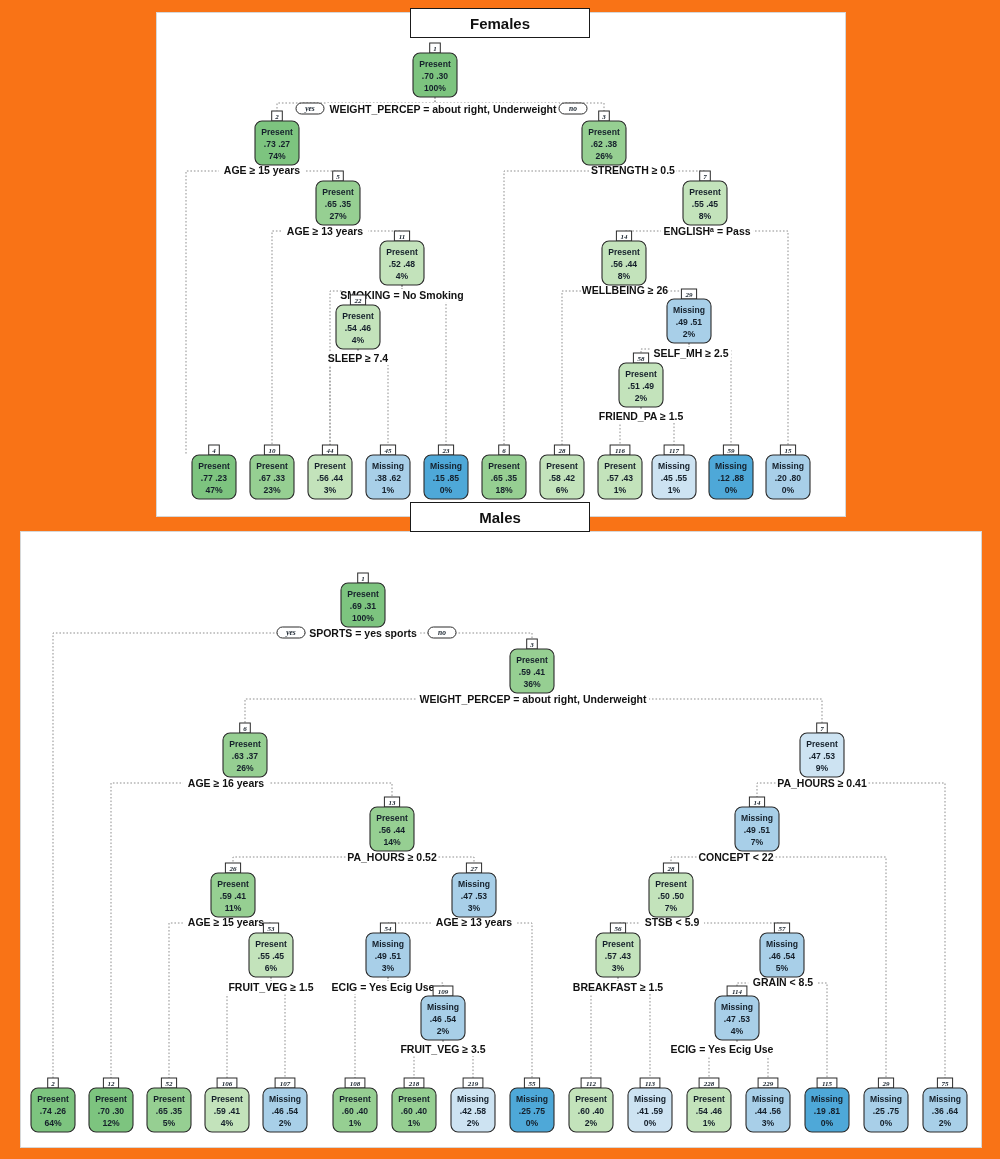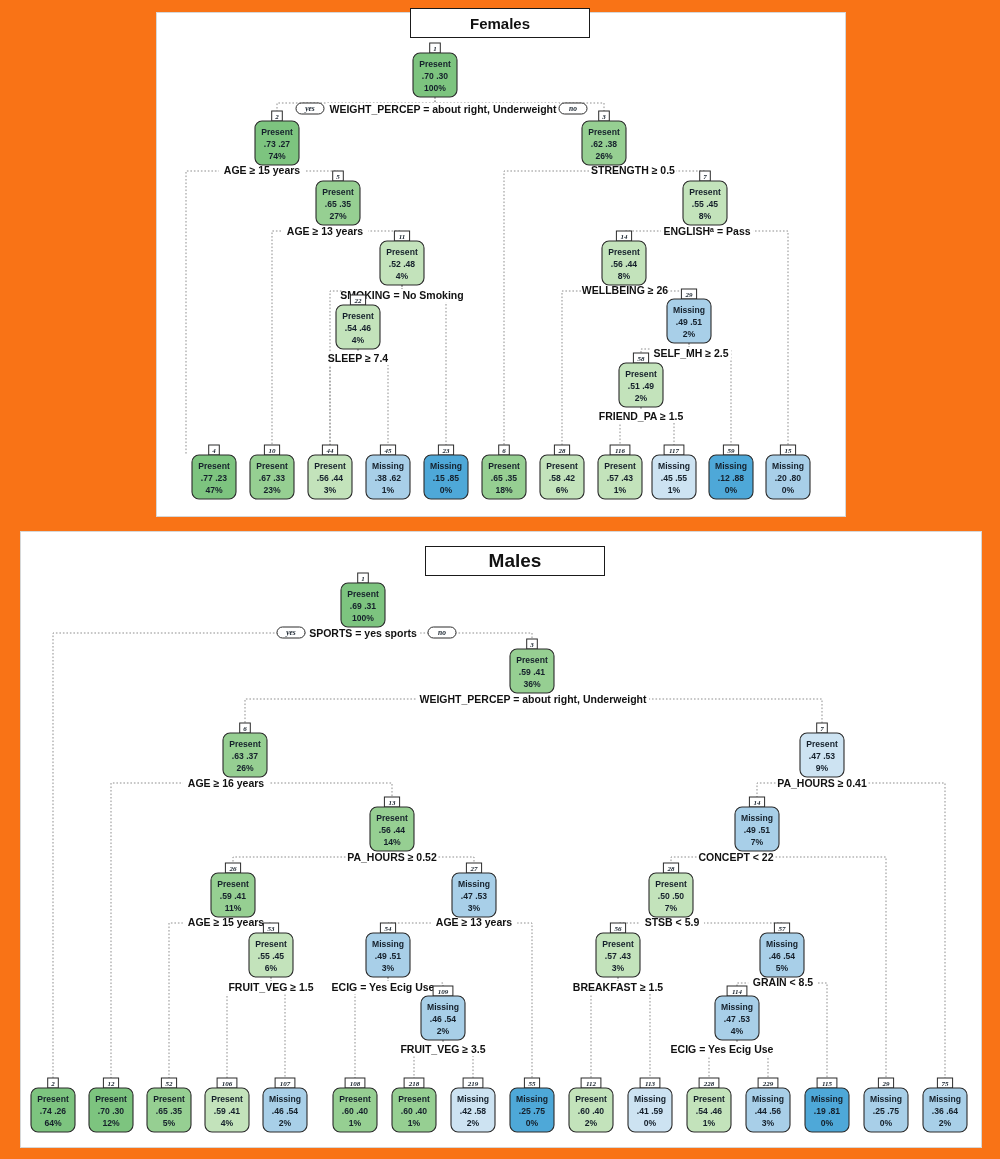--- a/index.html
+++ b/index.html
@@ -18,21 +18,21 @@
   .ynbox{fill:#ffffff;stroke:#2b2b2b;stroke-width:1;}
   .yntxt{font-family:"Liberation Serif",serif;font-style:italic;font-weight:bold;fill:#15202b;text-anchor:middle;}
 </style>
 </head>
 <body>
 
 <div id="stage">
   <div class="panel" id="panel-females" style="left: 156px; top: 12px; width: 690px; height: 505px;"></div>
   <div class="panel-title" id="title-females" style="left: 410px; top: 8px; width: 180px; height: 30px; font-size: 15px;">Females</div>
   <div class="panel" id="panel-males" style="left: 20px; top: 531px; width: 962px; height: 617px;"></div>
-  <div class="panel-title" id="title-males" style="left: 410px; top: 546px; width: 180px; height: 30px; font-size: 19px; margin-left: 15px;">Males</div>
+  <div class="panel-title" id="title-males" style="left: 410px; top: 502px; width: 180px; height: 30px; font-size: 15px;">Males</div>
   <svg id="tree-svg" width="1000" height="1159">
       <g>
         <path d="M 435 97 L 435 103 L 277 103 L 277 121" class="edge"></path>
         <path d="M 435 97 L 435 103 L 604 103 L 604 121" class="edge"></path>
         <path d="M 277 165 L 277 171 L 186 171 L 186 455" class="edge"></path>
         <path d="M 277 165 L 277 171 L 338 171 L 338 181" class="edge"></path>
         <path d="M 338 225 L 338 231 L 272 231 L 272 455" class="edge"></path>
         <path d="M 338 225 L 338 231 L 402 231 L 402 241" class="edge"></path>
         <path d="M 402 285 L 402 291 L 330 291 L 330 455" class="edge"></path>
         <path d="M 402 285 L 402 291 L 358 291 L 358 305" class="edge"></path>

